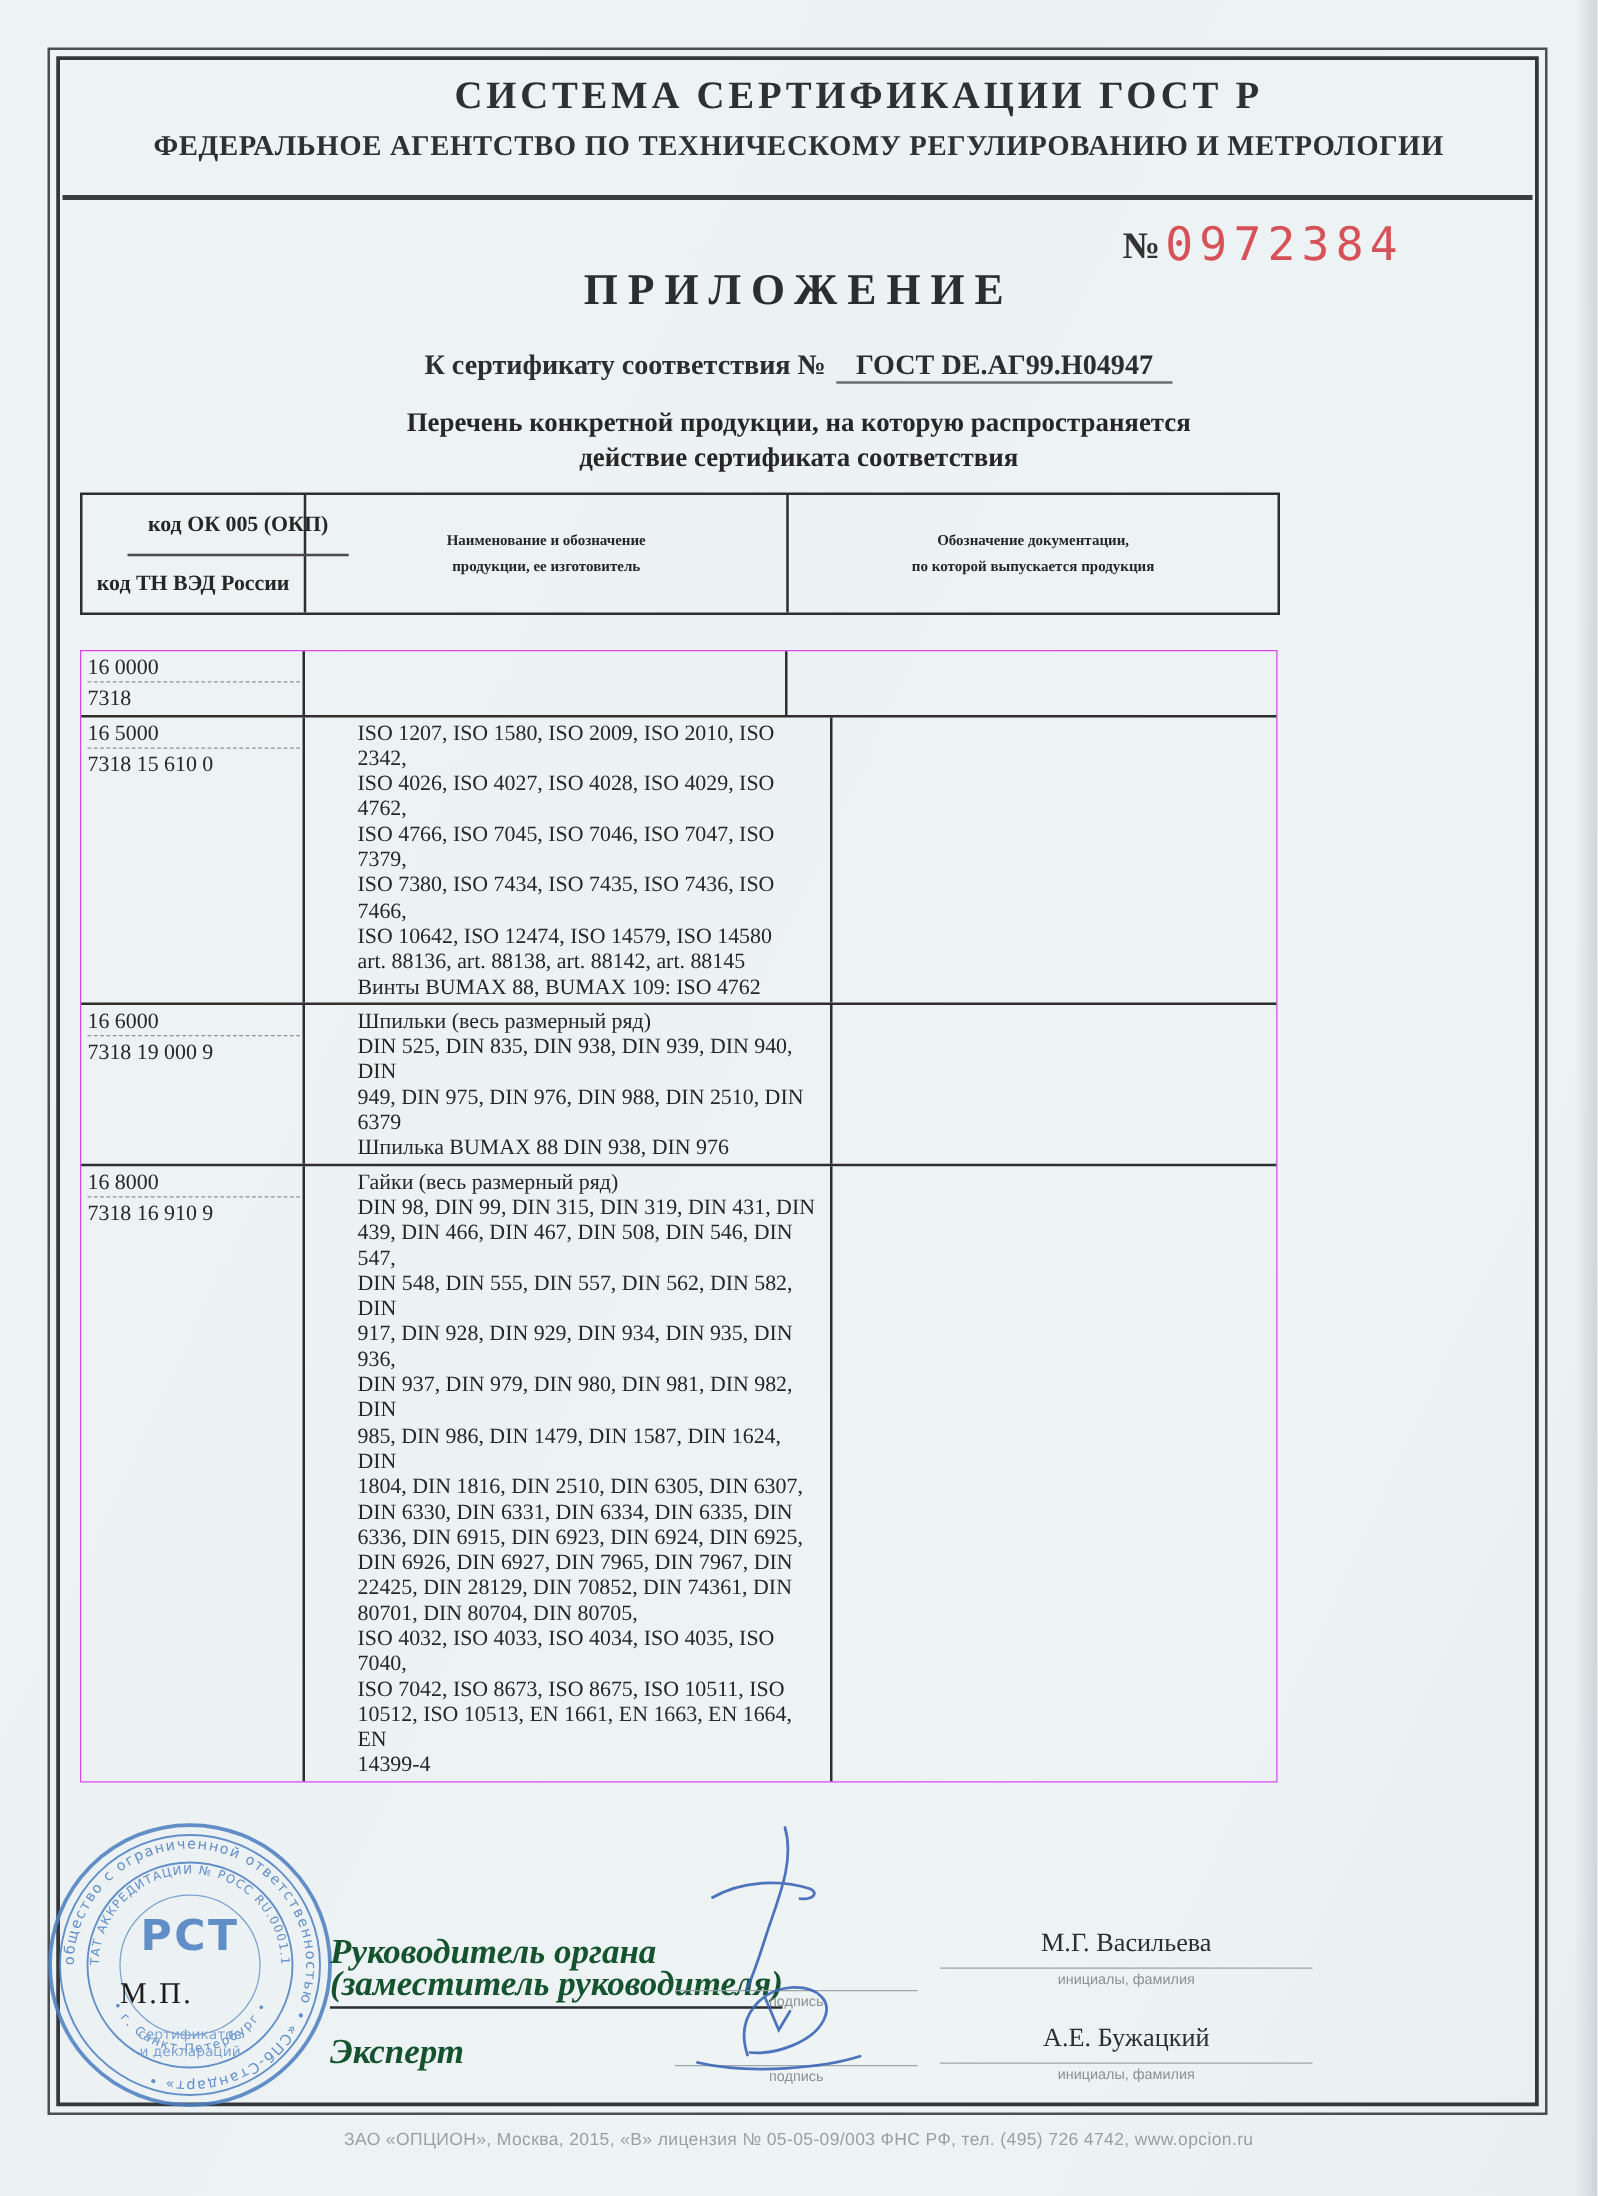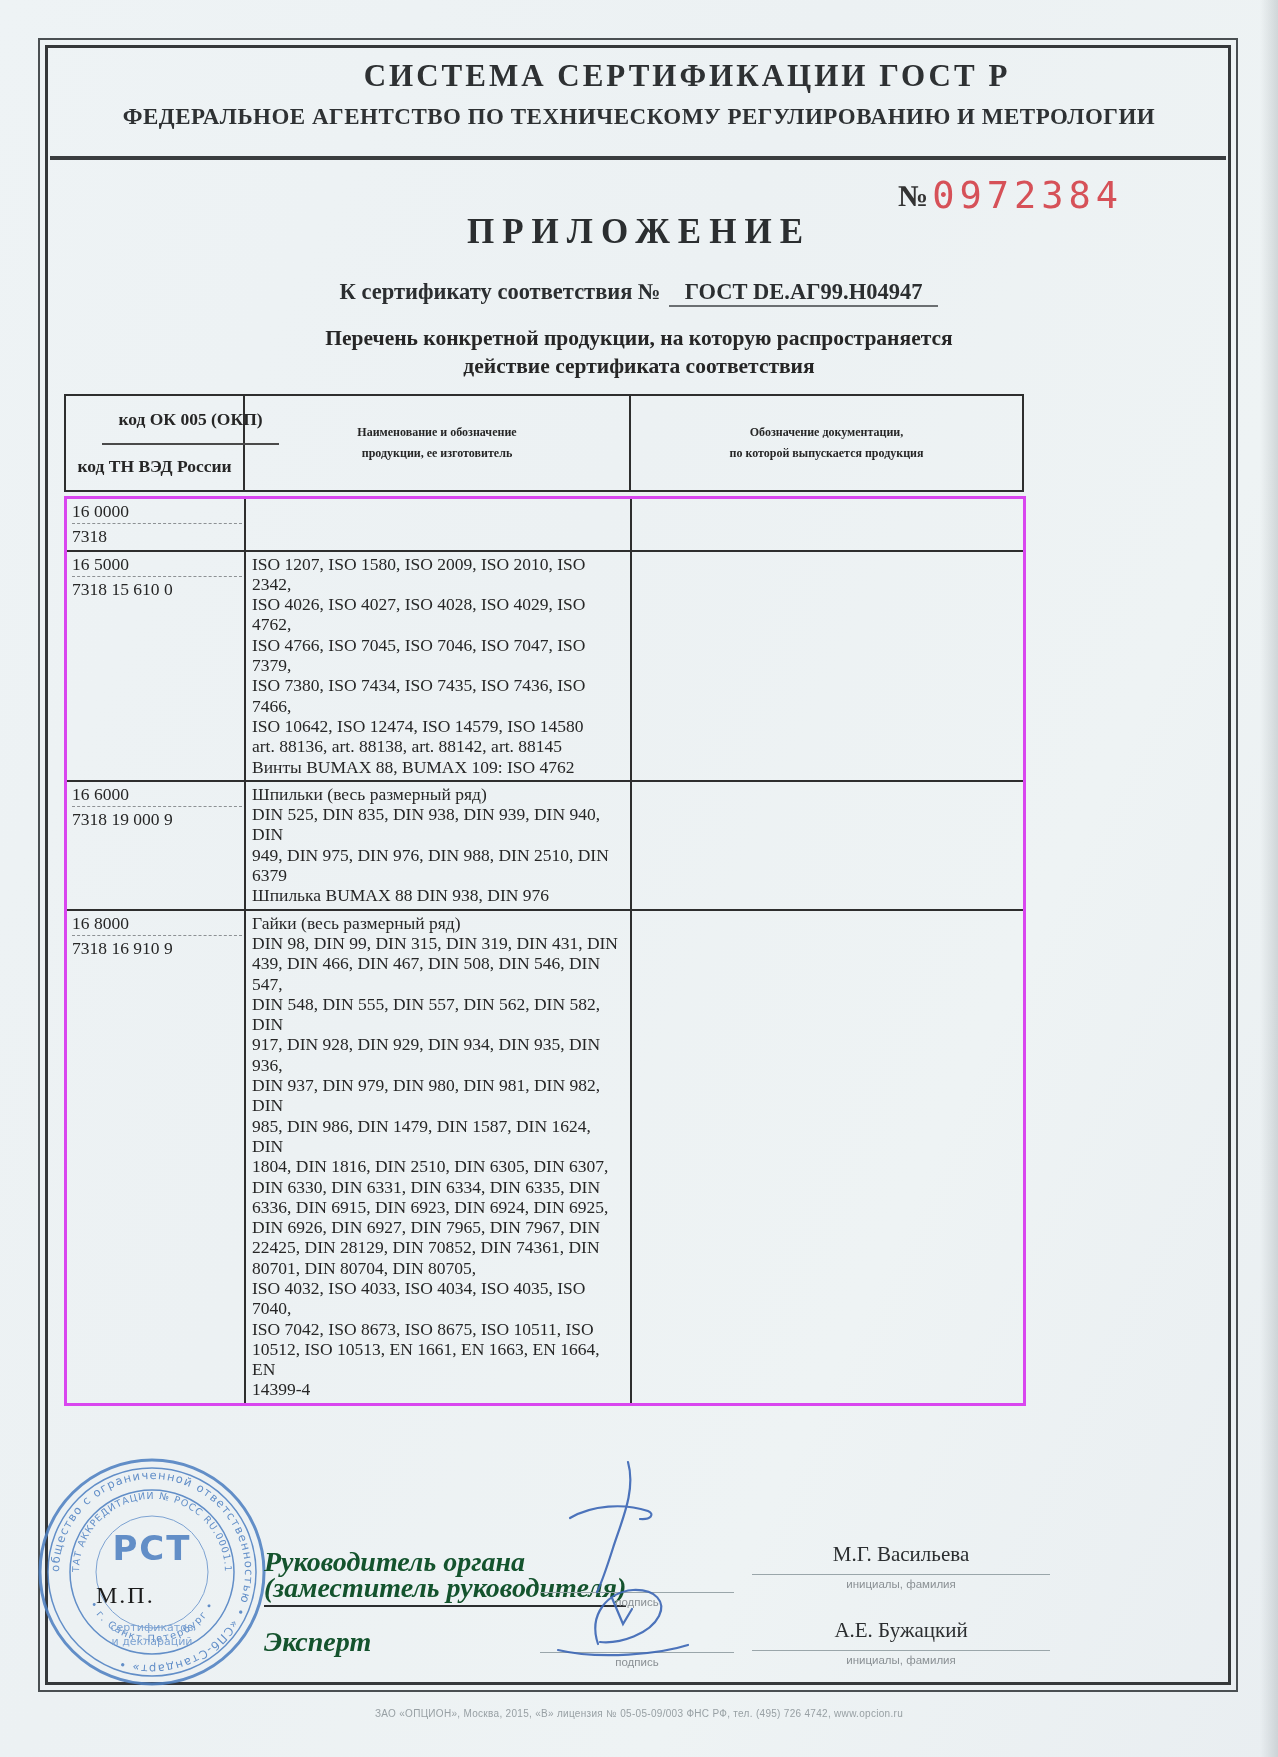--- a/index.html
+++ b/index.html
@@ -41,38 +41,38 @@
     display:grid;grid-template-columns:179px 386px 391px;}
   .thead .hc{display:flex;align-items:center;justify-content:center;text-align:center;
     font-size:12px;font-weight:bold;line-height:21px;}
   .thead .c1{border-right:2px solid #2e2e2e;display:block;position:relative;}
   .thead .c2{border-right:2px solid #2e2e2e;}
   .c1 .half{position:absolute;left:0;width:100%;height:50%;display:flex;
     align-items:center;justify-content:center;font-size:17.5px;font-weight:bold;}
   .c1 .top{top:0;border-bottom:2px solid #4a4a4a;margin-left:36px;}
   .c1 .bot{bottom:0;}
 
-  .tbody{top:496px;left:64px;width:956px;border:3px solid #d946ef;}
+  .tbody{top:520px;left:64px;width:956px;border:1px solid #d946ef;}
   .trow{display:grid;grid-template-columns:179px 386px 391px;}
-  .trow + .trow{border-top:2px solid #2e2e2e;}
+  .trow + .trow{border-top:2px solid #2e2e2e;gap:36px;}
   .td{font-size:17.5px;line-height:20.3px;padding:2px 5px 3px 6px;}
   .td.codes{border-right:2px solid #2e2e2e;padding:2px 0 3px 5px;}
   .td.name{border-right:2px solid #2e2e2e;}
   .pre{white-space:pre-line;}
   .code-top{border-bottom:1px dashed #8d9194;padding-bottom:2px;margin-right:2px;}
   .code-bot{padding-top:2px;}
 
   .sig-title{left:264px;font-size:28px;font-weight:bold;color:#14532d;white-space:nowrap;font-style:italic;}
   .sig-title.u{border-bottom:2.5px solid #2b2e30;padding-bottom:1px;}
   .sline{border-bottom:1.5px solid #9aa6aa;height:0;}
   .slabel{font-size:11.5px;color:#8a9094;font-family:"Liberation Sans", sans-serif;
     text-align:center;}
   .pname{font-size:21px;color:#2b2e30;text-align:center;}
 
-  .print-line{bottom:38px;left:0;width:1278px;text-align:center;font-size:10px;
+  .print-line{bottom:38px;left:0;width:1278px;text-align:center;font-size:14px;
     color:#98a0a4;font-family:"Liberation Sans", sans-serif;letter-spacing:.3px;}
 
   .stamp{left:28px;top:1448px;}
   .mp{left:96px;top:1582px;font-size:24px;color:#1c1c1c;letter-spacing:2px;z-index:5;}
   svg text{font-family:"DejaVu Sans", sans-serif;}
 </style>
 </head>
 <body>
 
 <div>

